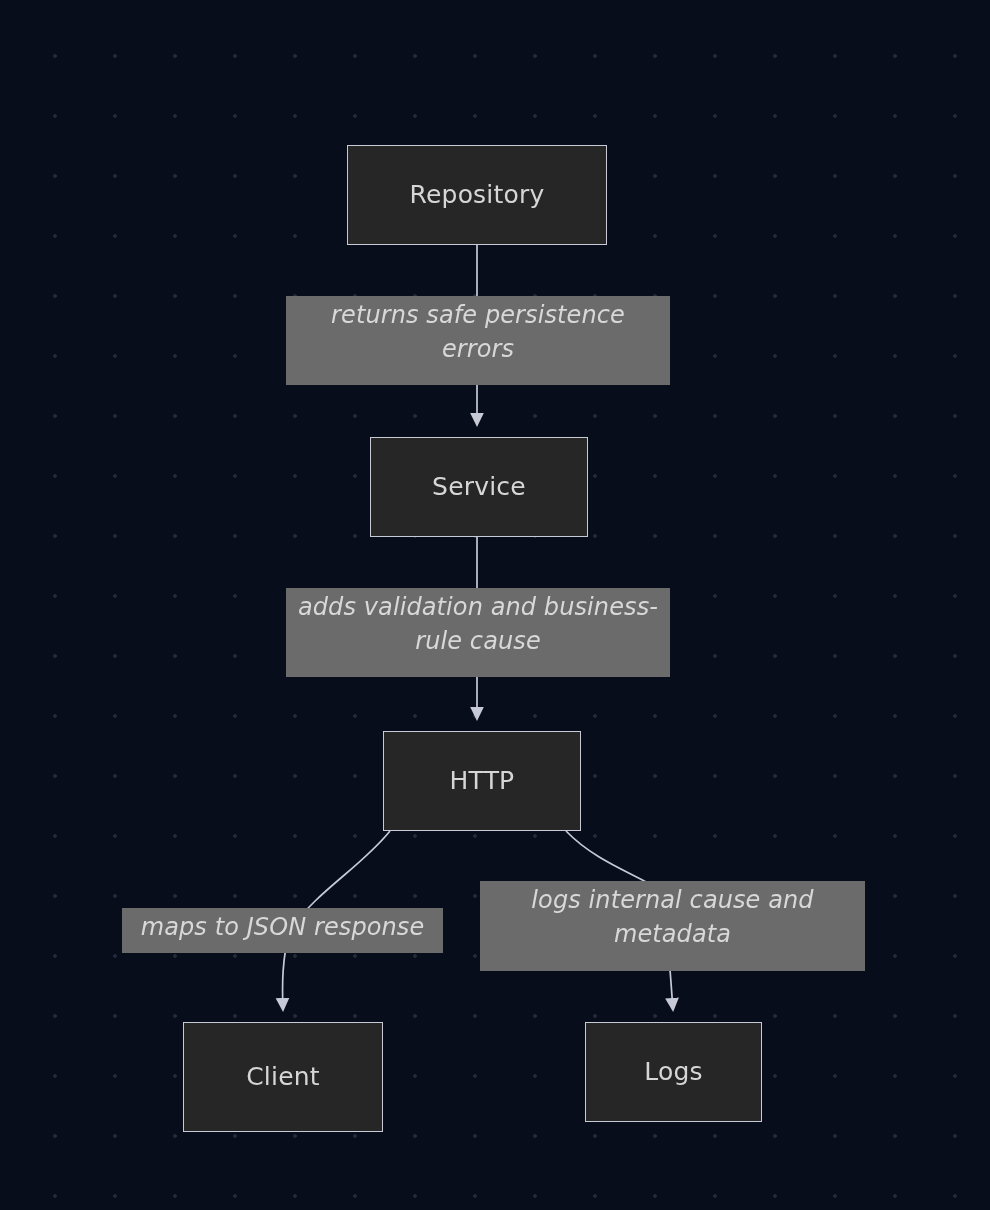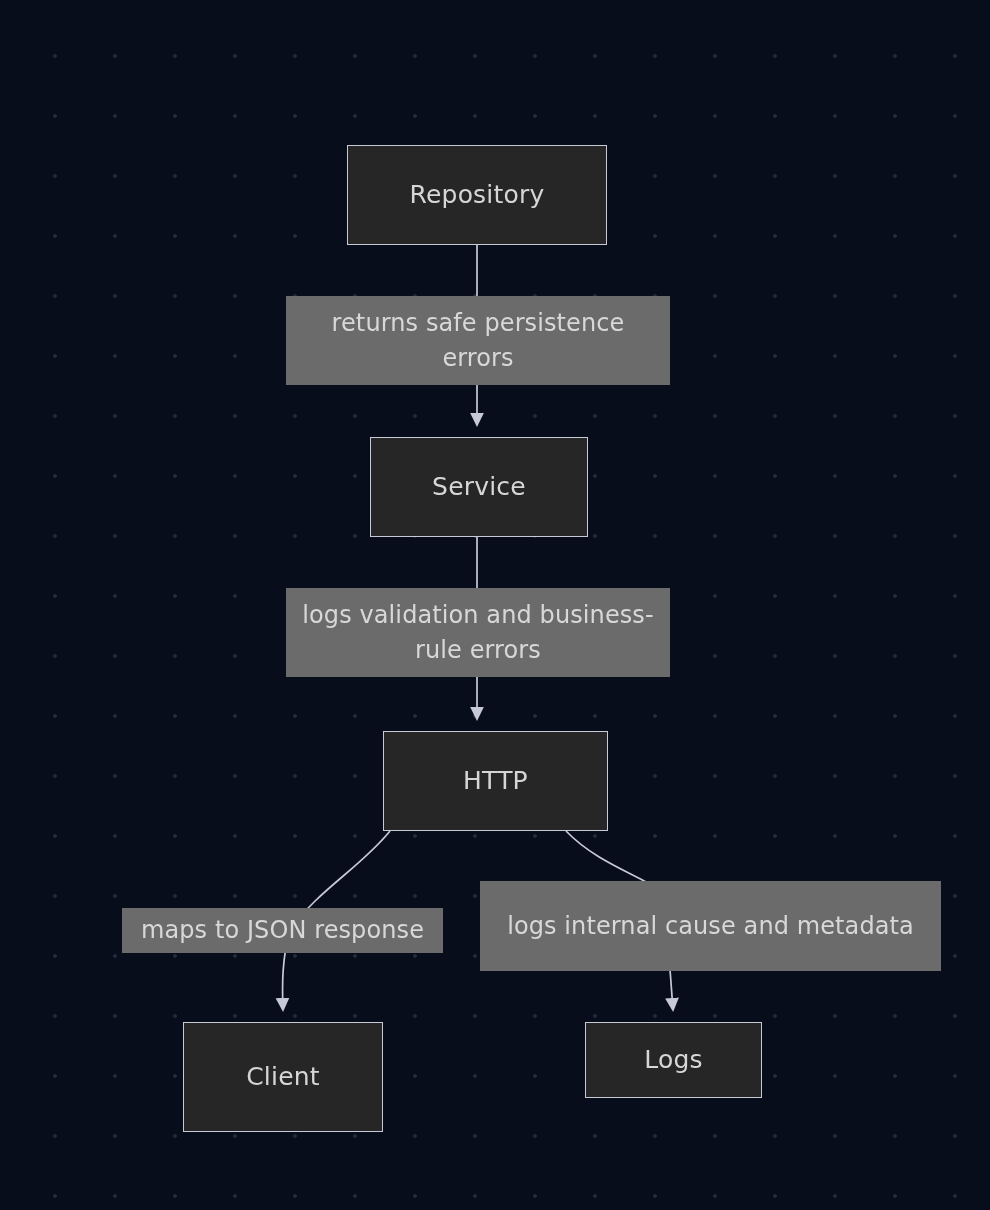--- a/index.html
+++ b/index.html
@@ -39,27 +39,28 @@
     letter-spacing: 0.2px;
     text-align: center;
     line-height: 1.2;
   }
   .edge-label {
     position: absolute;
     box-sizing: border-box;
     background: #6b6b6b;
     color: #d8d8d8;
     display: flex;
-    align-items: center;
+    align-items: flex-start;
     justify-content: center;
     text-align: center;
     font-size: 24px;
     line-height: 1.42;
     padding: 2px 10px;
     letter-spacing: 0.1px;
+    font-style: italic;
   }
 </style>
 </head>
 <body>
 
 <div id="canvas">
 
   <svg id="edges" viewBox="0 0 990 1210">
     <defs>
       <marker id="arrow" viewBox="0 0 12 12" refX="9.5" refY="6" markerWidth="9" markerHeight="9" orient="auto-start-reverse">
@@ -77,41 +78,41 @@
   </svg>
 
   <div class="node" style="left:347px; top:145px; width:260px; height:100px;">
     <span>Repository</span>
   </div>
 
   <div class="node" style="left:370px; top:437px; width:218px; height:100px;">
     <span>Service</span>
   </div>
 
-  <div class="node" style="left:383px; top:731px; width:225px; height:100px;justify-content:center;">
+  <div class="node" style="left:383px; top:731px; width:198px; height:100px;justify-content:center;">
     <span>HTTP</span>
   </div>
 
   <div class="node" style="left:183px; top:1022px; width:200px; height:110px;">
     <span>Client</span>
   </div>
 
-  <div class="node" style="left:585px; top:1022px; width:177px; height:76px;text-align:right;">
+  <div class="node" style="left:585px; top:1022px; width:177px; height:100px;text-align:right;">
     <span>Logs</span>
   </div>
 
   <div class="edge-label" style="left:286px; top:296px; width:384px; height:89px;">
     <span>returns safe persistence errors</span>
   </div>
 
   <div class="edge-label" style="left:286px; top:588px; width:384px; height:89px;">
-    <span>logs validation and business-rule errors</span>
+    <span>adds validation and business-rule cause</span>
   </div>
 
   <div class="edge-label" style="left:122px; top:908px; width:321px; height:45px;">
     <span>maps to JSON response</span>
   </div>
 
-  <div class="edge-label" style="left:480px; top:881px; width:461px; height:90px;">
+  <div class="edge-label" style="left:480px; top:881px; width:385px; height:90px;">
     <span>logs internal cause and metadata</span>
   </div>
 
 </div>
 
 </body></html>

